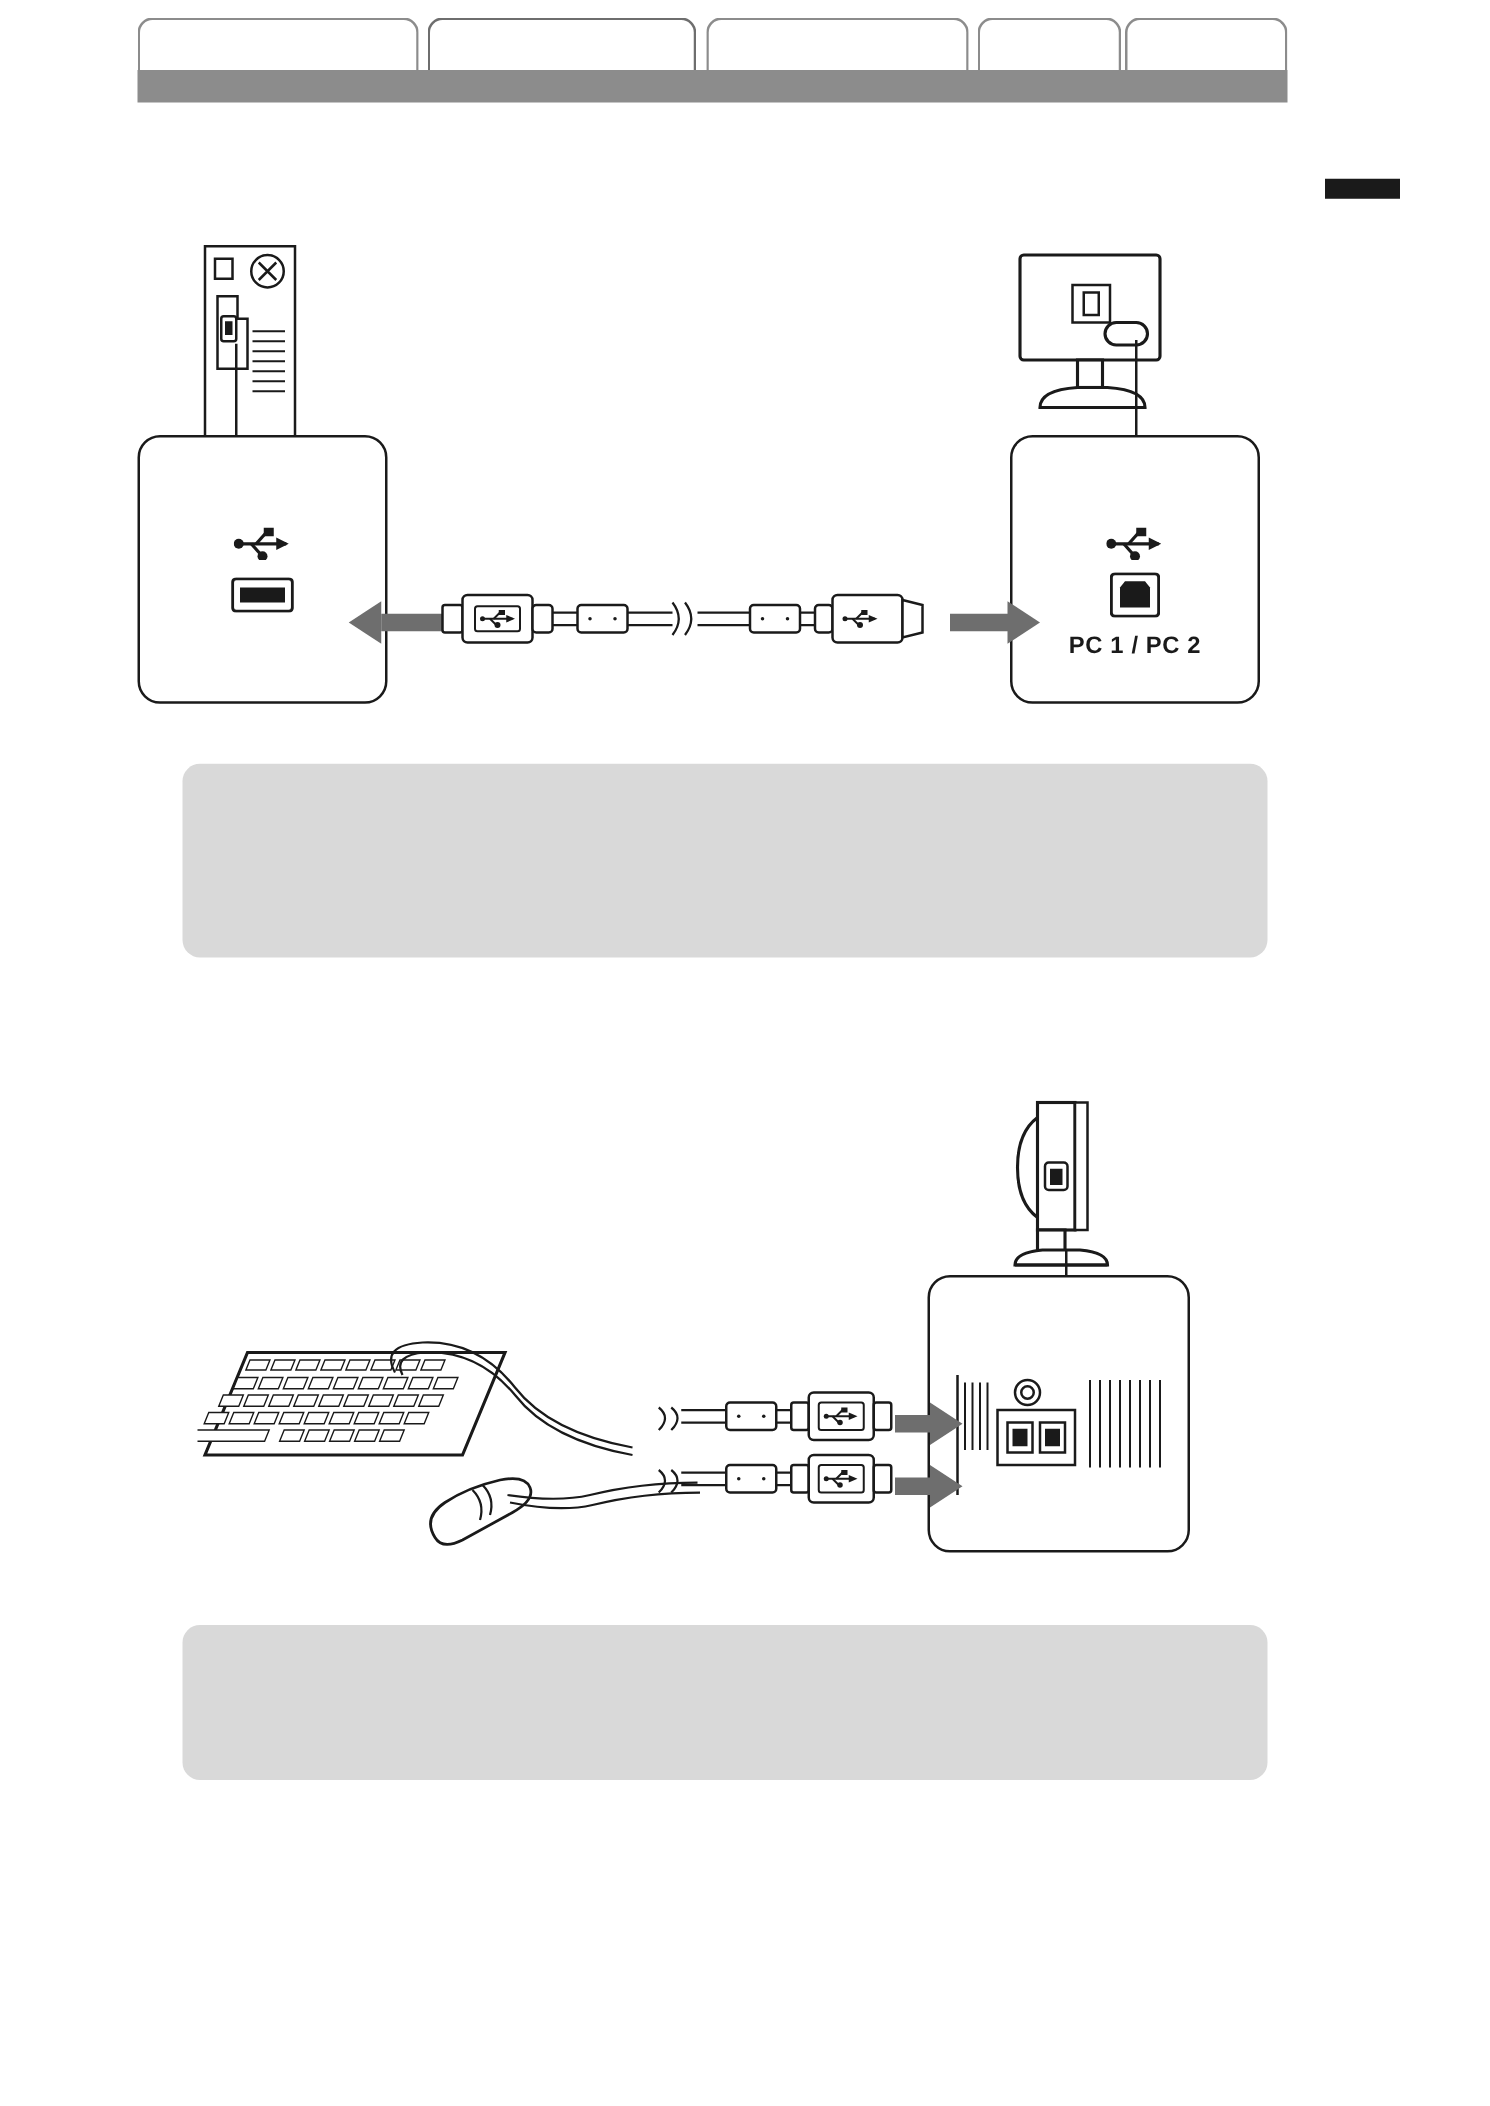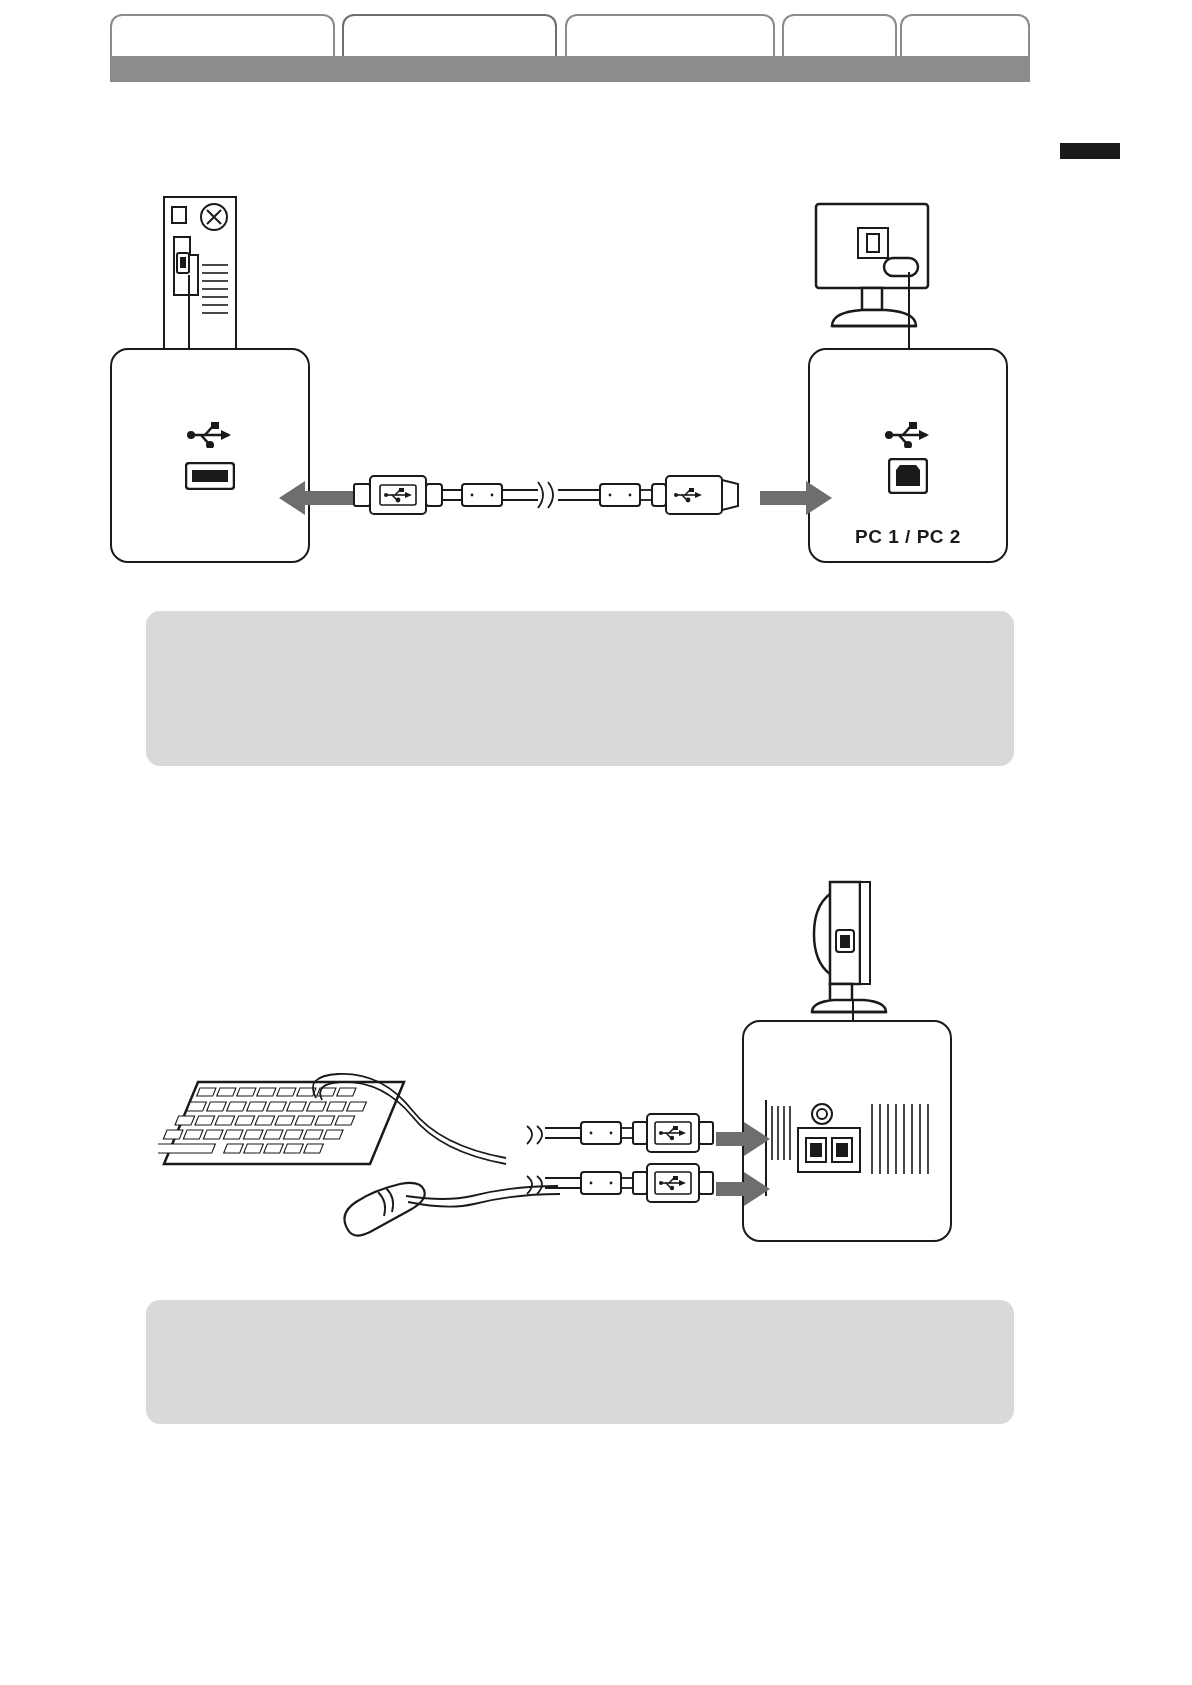--- a/index.html
+++ b/index.html
@@ -99,21 +99,20 @@
     width: 2px;
     background: #1a1a1a;
   }
   .label-text {
     position: absolute;
     font-size: 19px;
     font-weight: bold;
     letter-spacing: 0.5px;
     color: #1a1a1a;
     white-space: nowrap;
-    margin-top: 20px;
   }
   svg { display: block; }
 </style>
 </head>
 <body>
 
 <div class="header">
   <div class="tab tab-1">
     <span></span>
   </div>

